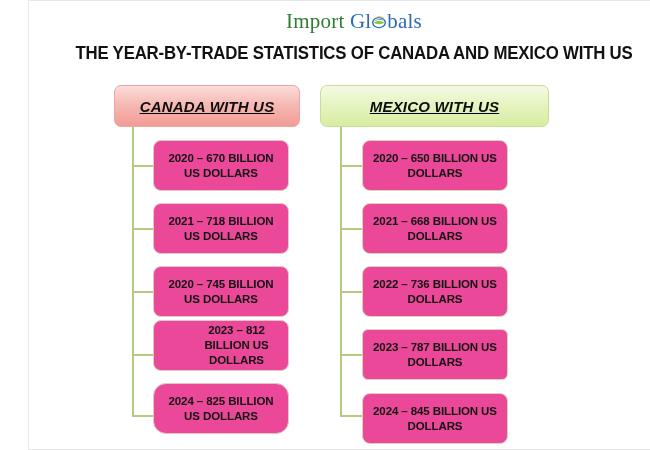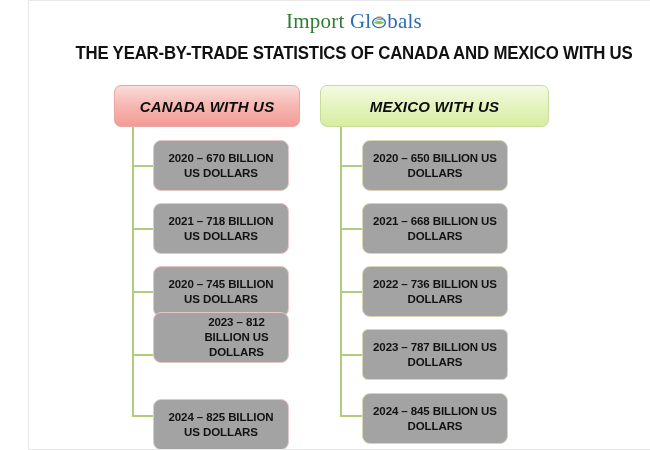--- a/index.html
+++ b/index.html
@@ -66,20 +66,21 @@
     line-height: 22px;
     letter-spacing: -0.2px;
     transform: scaleX(0.96);
     white-space: nowrap;
   }
 
   
   .column {
     position: absolute;
     top: 84px;
+    text-decoration: underline;
   }
   #col-canada { left: 85px; width: 186px; }
   #col-mexico { left: 291px; width: 226px; }
 
   .col-header {
     position: relative;
     box-sizing: border-box;
     height: 42px;
     border-radius: 7px;
     text-align: center;
@@ -133,21 +134,21 @@
     top: 139px;
   }
   #items-canada { left: 124px; width: 136px; }
   #items-mexico { left: 333px; width: 146px; }
 
   .item-box {
     position: absolute;
     box-sizing: border-box;
     height: 51px;
     border-radius: 8px;
-    background: #a3a3a3;
+    background: #ec4899;
     display: flex;
     align-items: center;
     justify-content: center;
     text-align: center;
     padding: 0 6px;
     font-weight: bold;
     font-size: 11.5px;
     line-height: 15px;
     color: #121212;
     letter-spacing: -0.1px;
@@ -186,22 +187,22 @@
     <div class="branch" style="top:38px;"></div>
     <div class="branch" style="top:101px;"></div>
     <div class="branch" style="top:164px;"></div>
     <div class="branch" style="top:227px;"></div>
     <div class="branch" style="top:288px;"></div>
   </div>
   <div class="items" id="items-canada">
     <div class="item-box" style="top:0px;">2020 – 670 BILLION US DOLLARS</div>
     <div class="item-box" style="top:63px;">2021 – 718 BILLION US DOLLARS</div>
     <div class="item-box" style="top:126px;">2020 – 745 BILLION US DOLLARS</div>
-    <div class="item-box" style="top:172px;padding-left:37px;">2023 – 812 BILLION US DOLLARS</div>
-    <div class="item-box" style="top:259px;">2024 – 825 BILLION US DOLLARS</div>
+    <div class="item-box" style="top:180px;padding-left:37px;">2023 – 812 BILLION US DOLLARS</div>
+    <div class="item-box" style="top:243px;border-radius:13px;">2024 – 825 BILLION US DOLLARS</div>
   </div>
 
   <div class="column" id="col-mexico">
     <div class="col-header">MEXICO WITH US</div>
   </div>
   <div class="tree" id="tree-mexico">
     <div class="trunk" style="height:288px;"></div>
     <div class="branch" style="top:38px;"></div>
     <div class="branch" style="top:101px;"></div>
     <div class="branch" style="top:164px;"></div>

